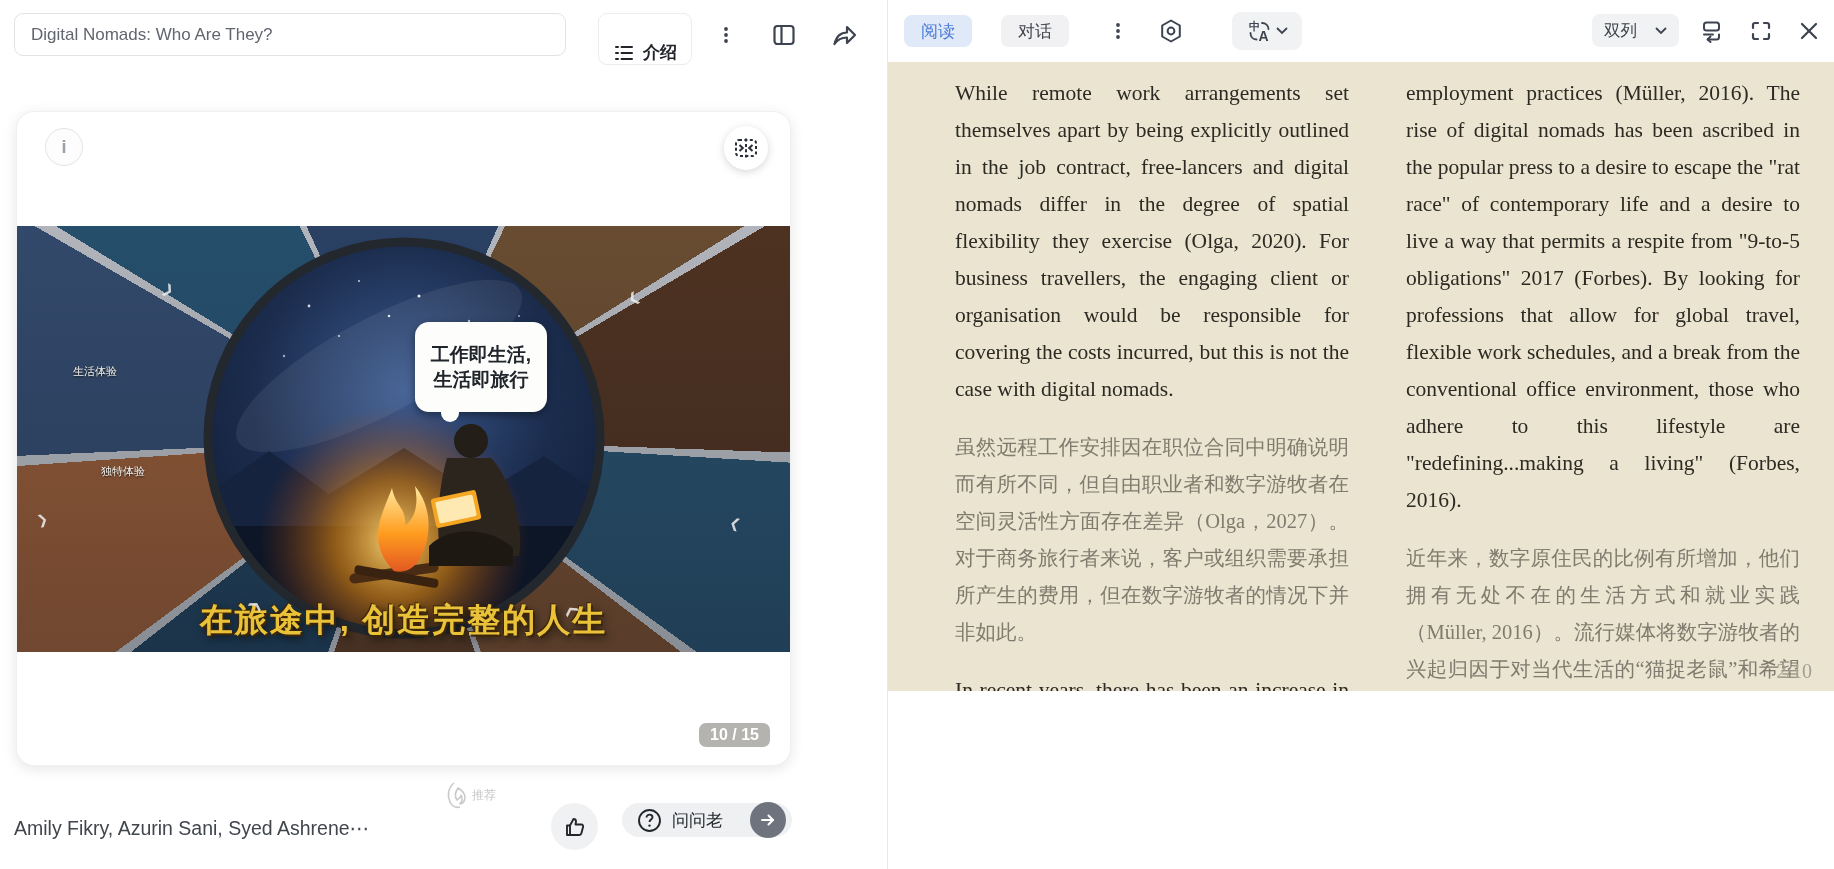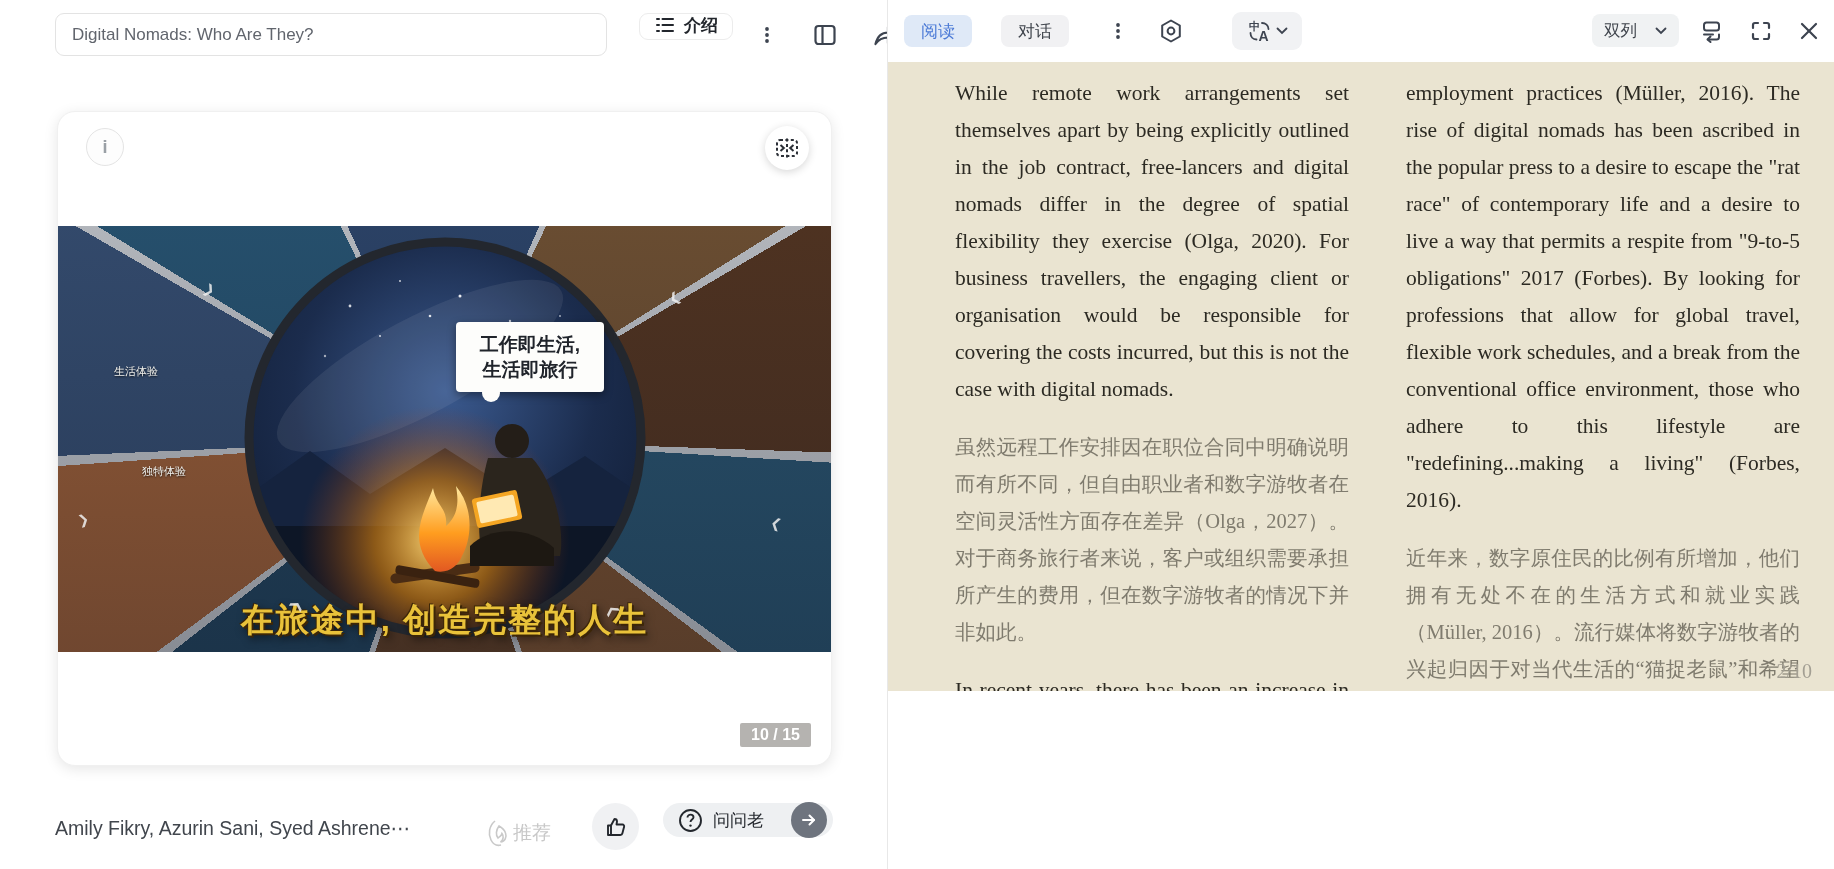--- a/index.html
+++ b/index.html
@@ -1,28 +1,28 @@
 <!DOCTYPE html>
 <html><head>
 <meta charset="utf-8">
 <style>
   * { margin:0; padding:0; box-sizing:border-box; }
   html,body { width:1834px; height:869px; overflow:hidden; background:#fff;
               font-family:"Liberation Sans", sans-serif; }
   .app { position:relative; width:1834px; height:869px; background:#fff; }
 
   
-  .left-panel { position:absolute; left:0; top:0; width:887px; height:869px; background:#fff;margin-left:41px; }
+  .left-panel { position:absolute; left:0; top:0; width:887px; height:869px; background:#fff; }
 
   .title-input { position:absolute; left:14px; top:13px; width:552px; height:43px;
     border:1px solid #e3e3e3; border-radius:9px; padding:0 16px; font-size:17px;
     color:#61656d; background:#fff; outline:none; font-family:"Liberation Sans",sans-serif; }
 
-  .outline-btn { position:absolute; left:598px; top:13px; height:27px; padding:0 14px;
-    display:flex; align-items:flex-start; gap:8px; background:#fff; border:1px solid #ececec;
+  .outline-btn { position:absolute; left:598px; top:13px; height:52px; padding:0 14px;
+    display:flex; align-items:flex-end; gap:8px; background:#fff; border:1px solid #ececec;
     border-radius:9px; cursor:pointer; }
   .outline-btn span { font-size:17px; font-weight:bold; color:#22262c; }
 
   .icon-btn { position:absolute; width:36px; height:36px; display:flex; align-items:center;
     justify-content:center; background:transparent; border:none; cursor:pointer; border-radius:8px; }
 
   
   .card { position:absolute; left:16px; top:111px; width:775px; height:655px; background:#fff;
     border:1px solid #f0f0f0; border-radius:18px;
     box-shadow:0 3px 14px rgba(0,0,0,.10); }
@@ -47,40 +47,40 @@
         #274b66 199.5deg 232deg,#d7dade 232deg 233.5deg,
         #b06a3c 233.5deg 266deg,#d7dade 266deg 267.5deg,
         #3c567c 267.5deg 300deg,#d7dade 300deg 301.5deg,
         #2c5d7d 301.5deg 334deg,#d7dade 334deg 335.5deg,
         #324c74 335.5deg 360deg); }
   .center-scene { position:absolute; left:172px; top:0; }
   .slide-title { position:absolute; left:0; top:22px; width:100%; text-align:center;
     font-size:46px; font-weight:800; letter-spacing:3px; color:#f3b13c;
     text-shadow:-2px -2px 0 #43290a, 2px -2px 0 #43290a, -2px 2px 0 #43290a, 2px 2px 0 #43290a,
                 4px 6px 10px rgba(0,0,0,.65); }
-  .speech-bubble { position:absolute; left:398px; top:96px; width:148px; padding:10px 8px;
-    background:#fdfdfb; border-radius:4px; text-align:center;
+  .speech-bubble { position:absolute; left:398px; top:96px; width:132px; padding:20px 8px;
+    background:#fdfdfb; border-radius:14px; text-align:center;
     box-shadow:0 3px 8px rgba(0,0,0,.4); }
   .speech-bubble:after { content:""; position:absolute; left:26px; bottom:-10px; width:18px; height:18px;
     background:#fdfdfb; border-radius:50%; }
   .speech-bubble div { font-size:19px; font-weight:bold; color:#20242b; line-height:25px; }
   .slide-tagline { position:absolute; left:0; top:372px; width:100%; text-align:center;
     font-size:33px; font-weight:800; letter-spacing:2px; color:#e9c23a;
     text-shadow:-1px -1px 0 #3c2607, 2px 2px 0 #3c2607, 3px 4px 8px rgba(0,0,0,.7); }
   .mini-label { position:absolute; font-size:11px; color:#f2f2ee; text-shadow:0 1px 2px rgba(0,0,0,.8); }
   .chev { position:absolute; color:rgba(240,240,240,.85); font-size:13px; }
 
   .page-badge { position:absolute; right:20px; bottom:18px; background:#b5b3b0; color:#fff;
-    font-size:16px; font-weight:bold; border-radius:2px; padding:3px 11px; }
+    font-size:16px; font-weight:bold; border-radius:7px; padding:3px 11px; }
 
   
   .authors { position:absolute; left:14px; top:817px; width:400px; font-size:19.5px; color:#41464d;
     white-space:nowrap; overflow:hidden; }
-  .ai-recommend { position:absolute; left:444px; top:818px; display:flex; align-items:center; gap:2px;
-    color:#c8c8c8; font-size:19px; }
+  .ai-recommend { position:absolute; left:444px; top:780px; display:flex; align-items:center; gap:2px;
+    color:#c8c8c8; font-size:12px; }
   .thumb-btn { position:absolute; left:551px; top:803px; width:47px; height:47px; border-radius:50%;
     background:#f0f1f3; border:none; display:flex; align-items:center; justify-content:center; cursor:pointer; }
   .ask-pill { position:absolute; left:622px; top:803px; height:34px; width:170px; border-radius:24px;
     background:#eef0f2; border:none; display:flex; align-items:center; padding:0 6px 0 14px; gap:9px; cursor:pointer; }
   .ask-pill .label { font-size:17px; color:#23272d; white-space:nowrap; overflow:hidden; }
   .arrow-circle { margin-left:auto; width:36px; height:36px; border-radius:50%; background:#6e747e;
     display:flex; align-items:center; justify-content:center; flex:none; }
 
   .v-divider { position:absolute; left:887px; top:0; width:1px; height:869px; background:#e8e8e8; cursor:col-resize; }
 

